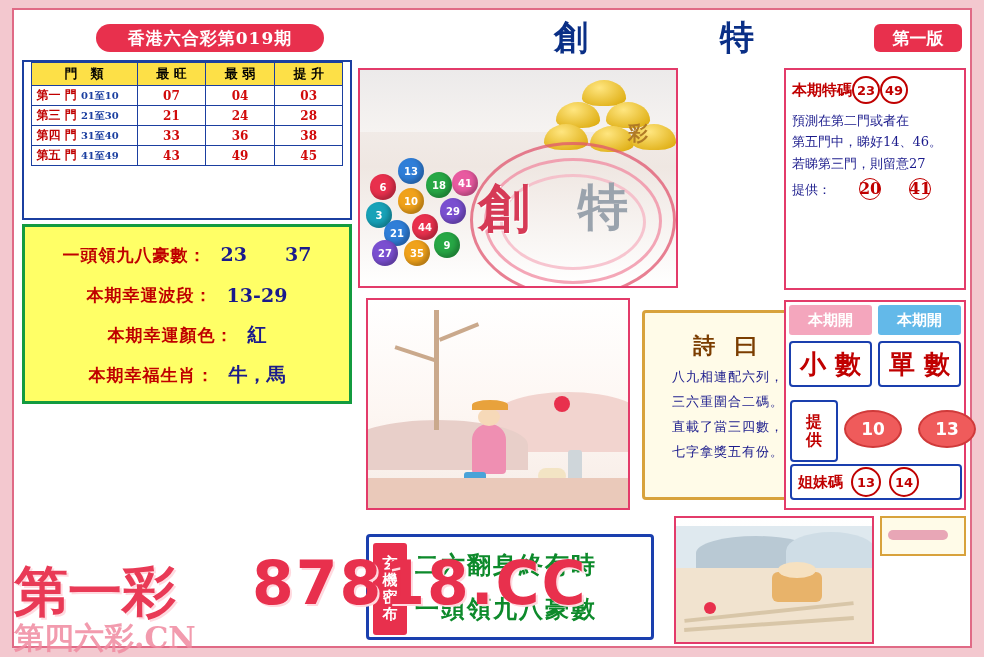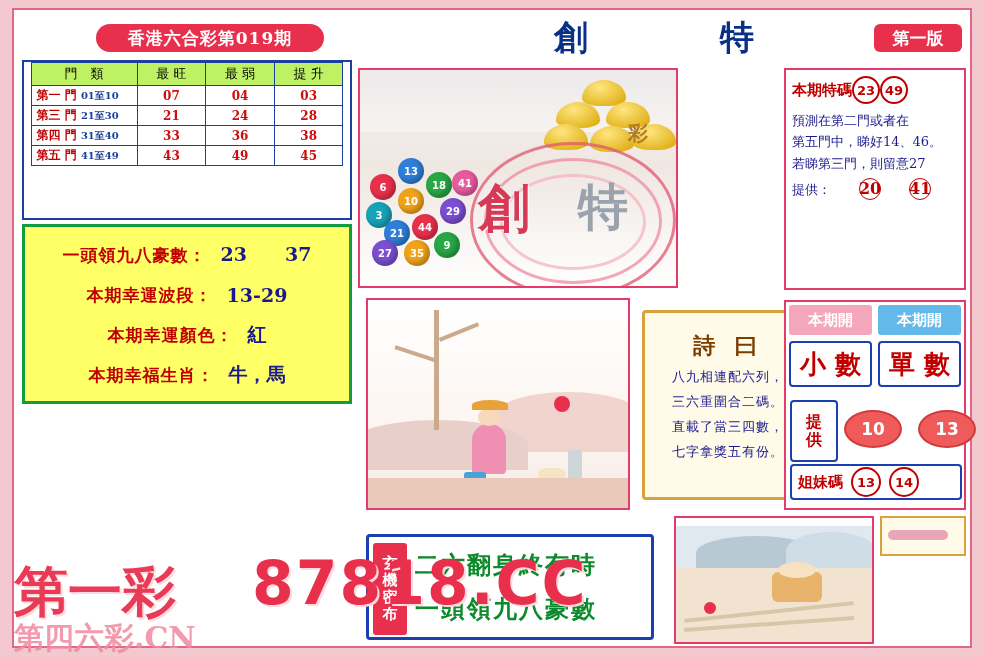--- a/index.html
+++ b/index.html
@@ -44,22 +44,22 @@
   }
   .table-title{
     text-align:center;font-size:17px;font-weight:bold;color:#000;
     padding:4px 0 2px 0;font-family:"DejaVu Serif","Liberation Serif",serif;
   }
   table.rank{
     width:96%;margin:0 auto;border-collapse:collapse;font-size:12px;
     font-family:"DejaVu Serif","Liberation Serif",serif;
   }
   table.rank th{
-    border:1px solid #1b3fa0;background:#bef264;color:#000;
-    font-weight:normal;padding:2px 0;font-size:13px;
+    border:1px solid #1b3fa0;background:#fde047;color:#000;
+    font-weight:bold;padding:2px 0;font-size:13px;
   }
   table.rank td{
     border:1px solid #1b3fa0;padding:1px 0;text-align:center;height:17px;
   }
   table.rank td.lbl{color:#c00000;font-weight:bold;font-size:12px;text-align:left;padding-left:5px;}
   table.rank td.num{color:#d10a0a;font-weight:bold;}
   .lbl .rng{font-size:10px;color:#1b3fa0;}
   
   .lucky-box{
     position:absolute;left:8px;top:214px;width:330px;height:180px;

